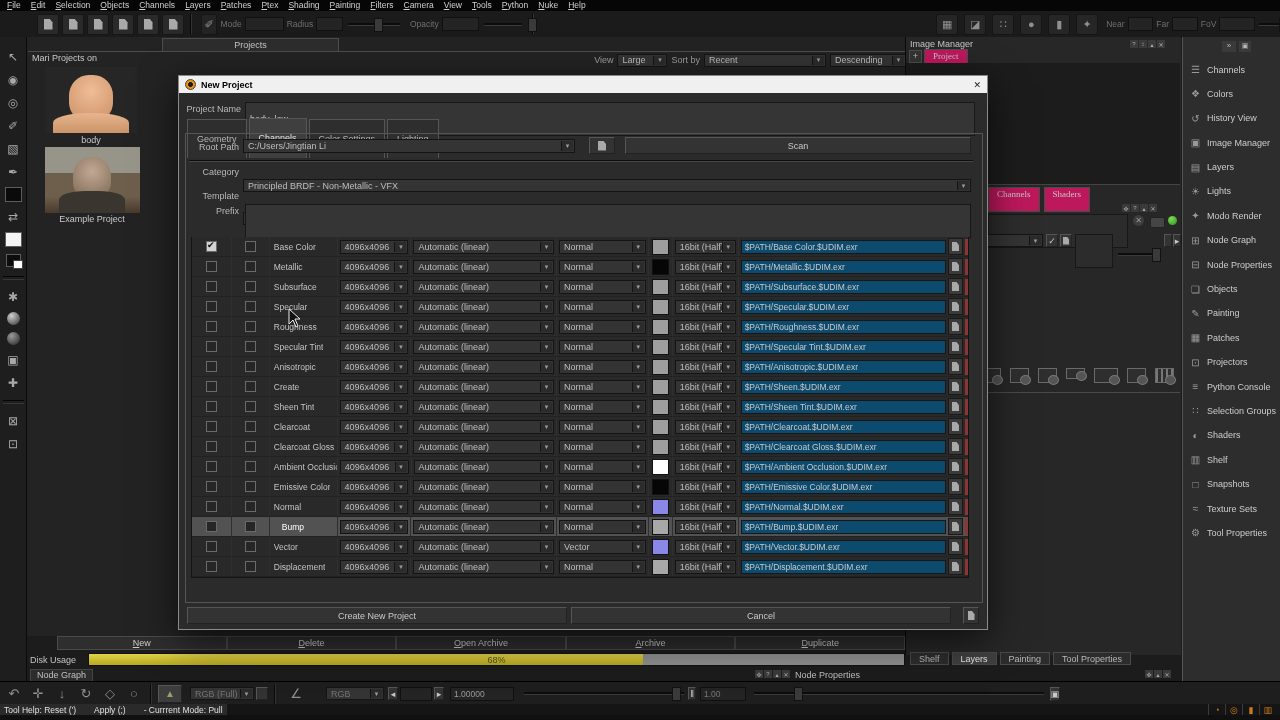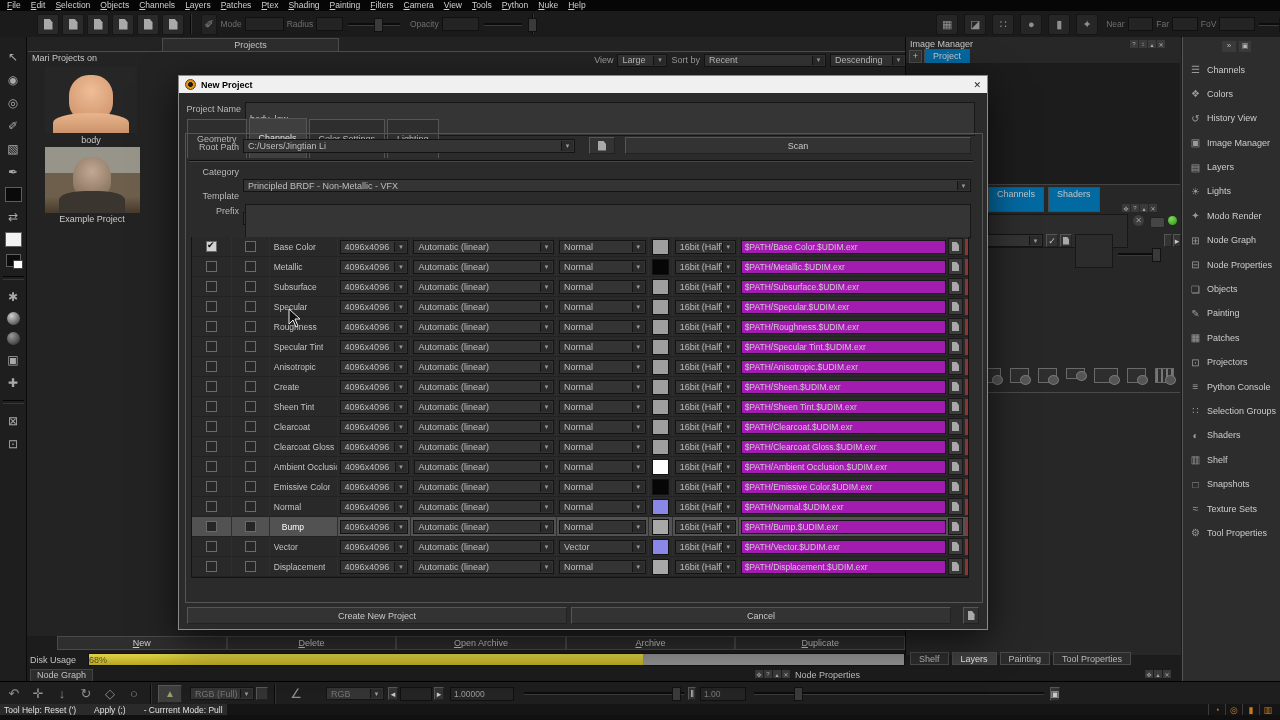--- a/index.html
+++ b/index.html
@@ -42,21 +42,21 @@
   .vlabel{font-size:9px;color:#9f9f9f;}
   .combo{position:relative;height:13px;background:#343434;border:1px solid #141414;color:#bdbdbd;font-size:9px;
          display:flex;align-items:center;padding:0 14px 0 4px;box-sizing:border-box;white-space:nowrap;overflow:hidden;}
   .combo .arr{position:absolute;right:1px;top:1px;bottom:1px;width:11px;background:#2b2b2b;border-left:1px solid #141414;
               display:flex;align-items:center;justify-content:center;color:#999;font-size:6px;padding:0;}
   .thumb-label{font-size:9px;color:#c9c9c9;text-align:center;}
   
   .impanel{left:905px;top:37px;width:276px;height:618px;background:#272727;border-left:1px solid #0a0a0a;box-sizing:border-box;}
   .wctl{display:flex;gap:1px;}
   .wctl span{width:8px;height:8px;background:#3a3a3a;color:#aaa;font-size:6px;display:flex;align-items:center;justify-content:center;}
-  .mini-tab{height:25px;background:#0369a1;border:1px solid #4c4c4c;font-size:9px;color:#c4c4c4;padding:0 8px;line-height:12px;box-sizing:border-box;}
+  .mini-tab{height:25px;background:#be185d;border:1px solid #4c4c4c;font-size:9px;color:#c4c4c4;padding:0 8px;line-height:12px;box-sizing:border-box;font-family:Liberation Serif, serif;}
   .nicon{width:17px;height:13px;border:1px solid #6a6a6a;background:#2e2e2e;position:relative;}
   .nicon::after{content:"";position:absolute;right:-3px;bottom:-3px;width:9px;height:8px;border-radius:50%;background:#555;border:1px solid #777;}
   
   .rside{left:1182px;top:37px;width:98px;height:683px;background:#2d2d2d;border-left:1px solid #555;box-sizing:border-box;
          display:flex;flex-direction:column;padding-top:25px;gap:9.4px;}
   .side-item{display:flex;align-items:center;gap:5px;padding-left:6px;height:15px;}
   .side-icon{width:13px;text-align:center;color:#9a9a9a;font-size:10px;}
   .side-label{font-size:9px;color:#cccccc;white-space:nowrap;}
   
   .dlg{left:178px;top:75px;width:810px;height:555px;background:#2b2b2b;border:1px solid #8a8a8a;
@@ -88,32 +88,32 @@
   .c-size{width:74px;}.c-cs{width:146px;}.c-fs{width:92px;}
   .c-fill{width:24px;justify-content:center;}
   .c-depth{width:66px;}
   .c-files{width:230px;border-right:none;gap:2px;padding-left:2px;}
   .tc .combo{flex:1;margin:0 2px;height:14px;}
   .nm{font-size:8.5px;color:#c4c4c4;white-space:nowrap;overflow:hidden;}
   .cb{width:9px;height:9px;border:1px solid #6a6a6a;background:#262626;position:relative;display:inline-block;}
   .cb.checked{background:#d2d2d2;}
   .cb.checked::after{content:"✔";position:absolute;left:0;top:-2px;font-size:9px;color:#111;}
   .swatch{width:15px;height:14px;border:1px solid #111;}
-  .ffield{flex:1;height:14px;background:#a21caf;border:1px solid #171717;color:#c9c9c9;font-size:8.5px;line-height:13px;
+  .ffield{flex:1;height:14px;background:#0c4a6e;border:1px solid #171717;color:#c9c9c9;font-size:8.5px;line-height:13px;
           padding:0 3px;white-space:nowrap;overflow:hidden;box-sizing:border-box;}
   .fbtn{width:13px;height:15px;background:#3a3a3a;border:1px solid #191919;display:flex;align-items:center;justify-content:center;}
   .fbtn .page{width:7px;height:9px;}
   .redbar{width:3px;height:16px;background:#8d3434;}
   
   .pbtnrow{left:57px;top:636px;width:848px;height:15px;display:flex;}
   .pbtn{flex:1;height:14px;background:#2e2e2e;border:1px solid #4a4a4a;color:#cccccc;font-size:9px;line-height:13px;text-align:center;box-sizing:border-box;}
   .pbtn::first-letter{text-decoration:underline;}
   .du-bar{left:88px;top:653px;width:817px;height:13px;background:#8f8f8f;border:1px solid #111;box-sizing:border-box;position:absolute;}
   .du-fill{height:100%;background:linear-gradient(#e0d34a,#b7a81e);}
-  .du-text{position:absolute;left:0;top:0;width:100%;font-size:9px;color:#555022;line-height:12px;}
+  .du-text{position:absolute;left:0;top:0;width:100%;text-align:center;font-size:9px;color:#555022;line-height:12px;}
   .dock-tabs{left:910px;top:652px;display:flex;gap:3px;position:absolute;}
   .dtab{height:13px;padding:0 8px;background:#2c2c2c;border:1px solid #4a4a4a;font-size:9px;color:#b8b8b8;line-height:12px;box-sizing:border-box;}
   .dtab.active{background:#404040;color:#e5e5e5;}
   .btoolbar{left:0;top:681px;width:1280px;height:23px;background:#1e1e1e;border-top:1px solid #000;display:flex;align-items:center;}
   .navico{width:20px;height:18px;display:flex;align-items:center;justify-content:center;color:#8f8f8f;font-size:13px;margin-left:4px;}
   .statusbar{left:0;top:704px;width:1280px;height:11px;background:#151515;}
   .status-left{position:absolute;left:0;top:0;height:11px;background:#2a2a2a;display:flex;gap:18px;align-items:center;padding:0 4px;}
   .status-left span{font-size:8.5px;color:#e0e0e0;white-space:nowrap;}
   .oico{width:16px;height:11px;display:flex;align-items:center;justify-content:center;color:#c97a1e;font-size:9px;border-left:1px solid #3a3a3a;}
   .gdot{width:9px;height:9px;border-radius:50%;background:radial-gradient(circle at 35% 30%,#7ddd55,#2f8f1f);}

